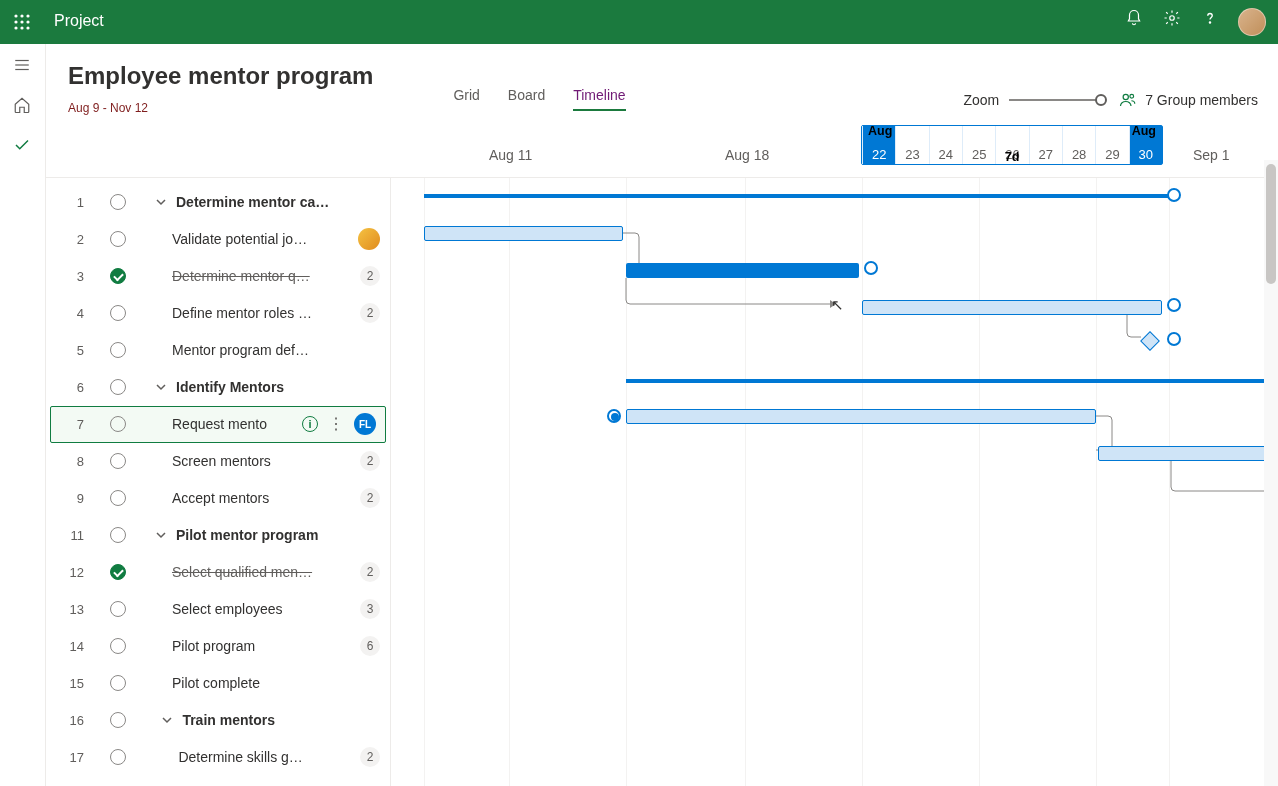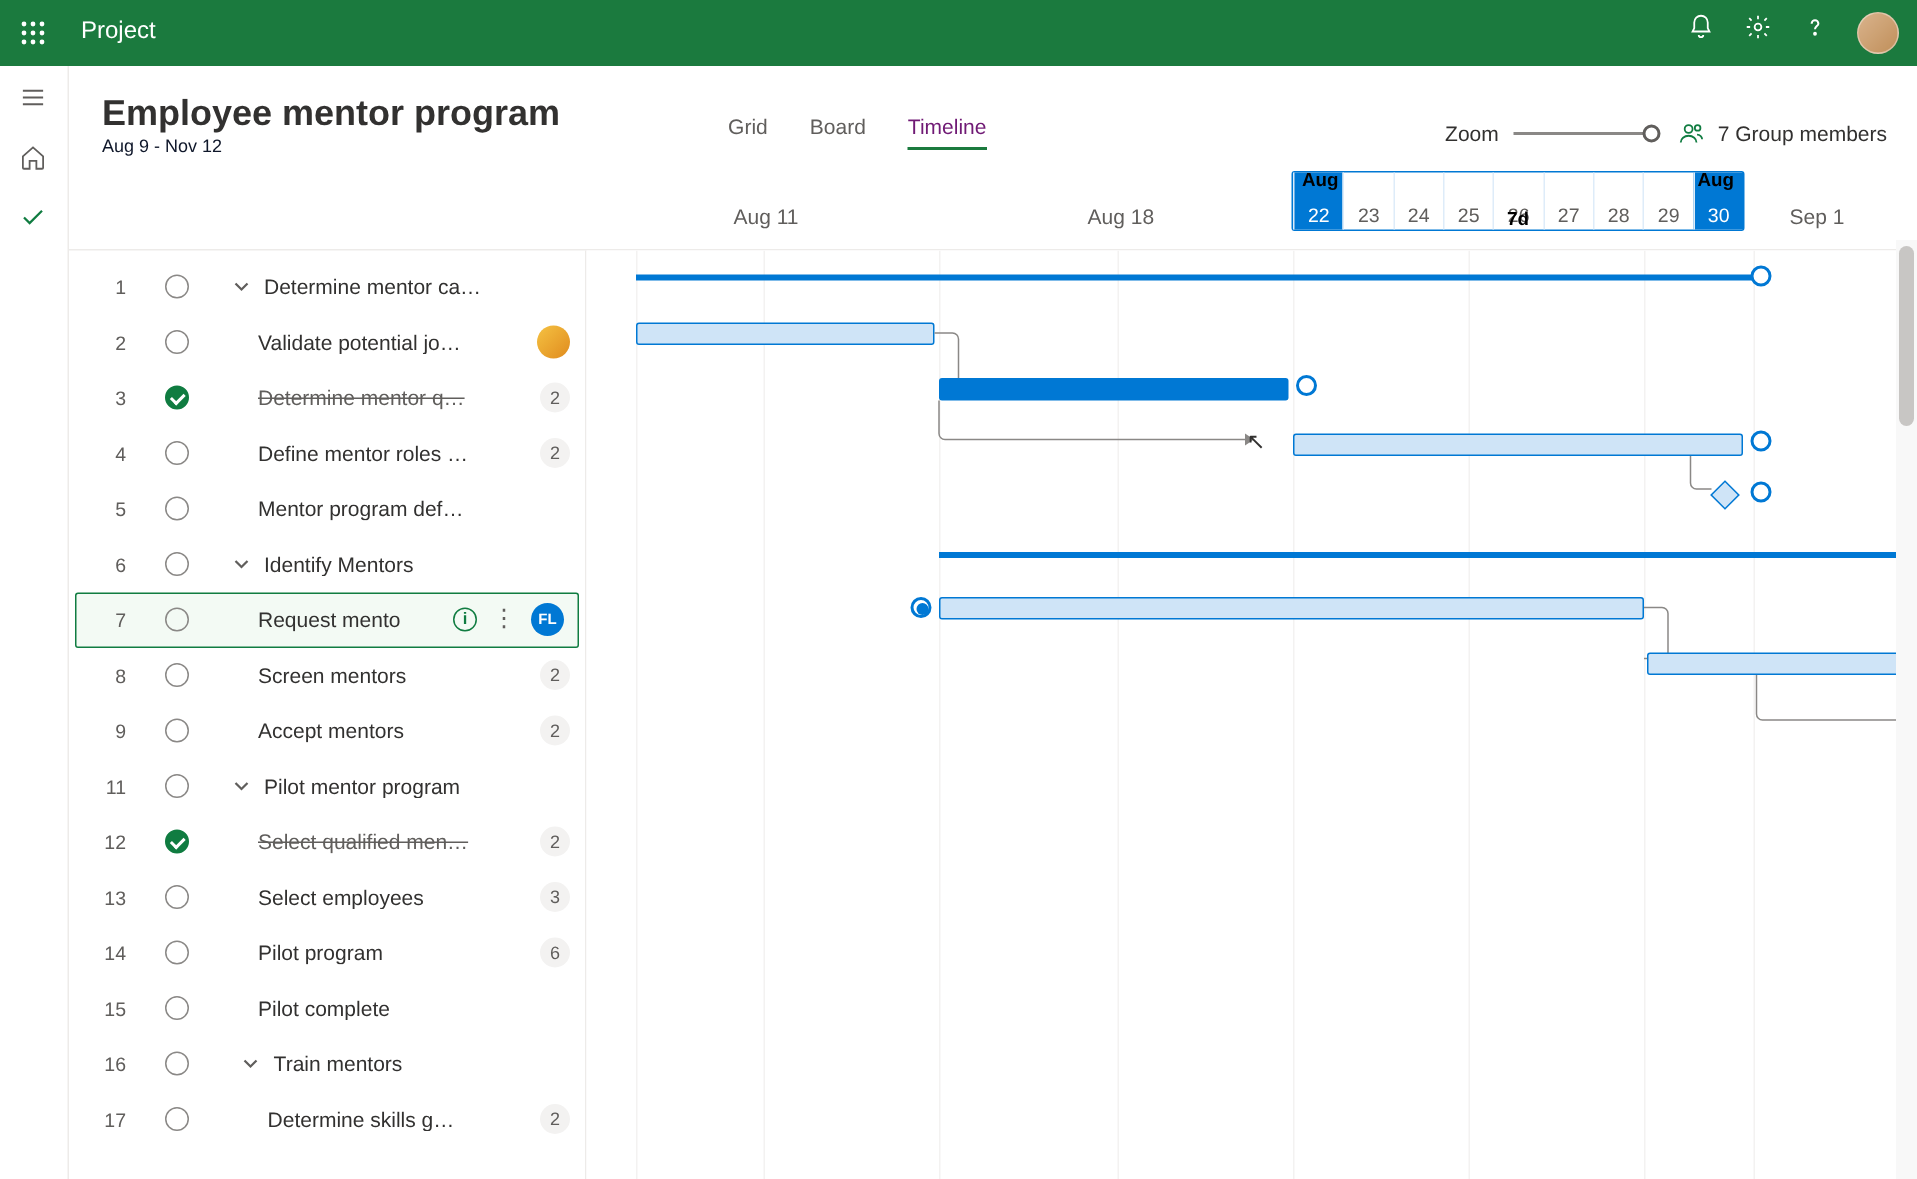--- a/index.html
+++ b/index.html
@@ -10,23 +10,23 @@
   .topbar .title { font-size:16px; font-weight:400; margin-left:4px;}
   .topbar .spacer { flex:1; }
   .icon-btn { width:20px; height:20px; display:flex; align-items:center; justify-content:center; cursor:pointer; color:#fff;}
   .avatar { width:28px; height:28px; border-radius:50%; background:linear-gradient(135deg,#d9b38c,#c08f5a); border:1px solid rgba(255,255,255,.4);}
   
   .main { display:flex; height:calc(786px - 44px); }
   .leftrail { width:46px; border-right:1px solid #edebe9; display:flex; flex-direction:column; align-items:center; padding-top:12px; gap:20px;}
   .leftrail .rail-btn { width:20px; height:20px; color:#605e5c; cursor:pointer;}
   .content { flex:1; display:flex; flex-direction:column; min-width:0;}
   
-  .project-header { display:flex; align-items:flex-end; padding:18px 20px 0 22px; gap:52px;}
+  .project-header { display:flex; align-items:flex-end; padding:18px 20px 0 22px; gap:20px;}
   .project-title h1 { font-size:24px; font-weight:600; line-height:1.15;}
-  .project-title .daterange { font-size:12px; color:#0f172a; margin-top:0;}
+  .project-title .daterange { font-size:12px; color:#7f1d1d; margin-top:11px;}
   .tabs { display:flex; gap:28px; font-size:14px; color:#605e5c; align-self:flex-end; padding-bottom:4px;}
   .tabs .tab { cursor:pointer; padding-bottom:6px; }
   .tabs .tab.active { color:#701a75; font-weight:400; border-bottom:2px solid #1b7a3e; }
   .header-right { margin-left:auto; display:flex; align-items:center; gap:18px; padding-bottom:6px;}
   .zoom { display:flex; align-items:center; gap:10px; color:#323130; font-size:14px;}
   .zoom-track { width:92px; height:2px; background:#8a8886; position:relative;}
   .zoom-thumb { position:absolute; top:-5px; right:-6px; width:12px; height:12px; border:2px solid #605e5c; background:#fff; border-radius:50%; }
   .members { display:flex; align-items:center; gap:8px; color:#323130; font-size:14px;}
   .members svg{ color:#107c41;}
   
@@ -40,21 +40,21 @@
   
   .split { flex:1; display:flex; min-height:0; border-top:1px solid #edebe9;}
   .tasklist { width:345px; border-right:1px solid #edebe9; overflow:hidden; padding-top:6px;}
   .task-row { height:37px; display:flex; align-items:center; padding-left:18px; padding-right:10px; gap:10px; font-size:14px; position:relative;}
   .task-row .num { width:20px; text-align:right; color:#605e5c; font-size:13px;}
   .status { width:16px; height:16px; border-radius:50%; border:1.4px solid #8a8886; flex-shrink:0;}
   .status.done { background:#107c41; border-color:#107c41; position:relative;}
   .status.done::after{content:""; position:absolute; left:3px; top:4px; width:7px; height:4px; border-left:2px solid #fff; border-bottom:2px solid #fff; transform:rotate(-45deg);}
   .caret { width:10px; display:inline-flex; color:#605e5c; cursor:pointer;}
   .task-name { white-space:nowrap; overflow:hidden; text-overflow:ellipsis; flex:1;}
-  .task-name.bold { font-weight:400;}
+  .task-name.bold { font-weight:700;}
   .task-name.struck { text-decoration:line-through; color:#605e5c;}
   .badge { min-width:20px; height:20px; border-radius:10px; background:#f3f2f1; color:#605e5c; font-size:12px; display:flex; align-items:center; justify-content:center; padding:0 6px;}
   .avatar-sm{ width:22px; height:22px; border-radius:50%; background:linear-gradient(135deg,#f5c242,#e08b1e);}  
   .avatar-fl{ width:22px; height:22px; border-radius:50%; background:#0078d4; color:#fff; font-size:10px; display:flex; align-items:center; justify-content:center; font-weight:600;}
   .task-row.selected { background:#f3faf4; outline:1px solid #107c41; outline-offset:-1px; border-radius:2px; margin:0 4px; padding-left:14px;}
   .info-icon{ width:16px;height:16px;border:1.4px solid #107c41;border-radius:50%;color:#107c41; display:flex;align-items:center;justify-content:center; font-size:11px; font-weight:600;}
   .more-icon{ color:#605e5c; font-size:16px; cursor:pointer; line-height:1; }
   
   .gantt { flex:1; position:relative; overflow:hidden; background:#fff;}
   .gantt .gridcol { position:absolute; top:0; bottom:0; width:1px; background:#f3f2f1;}

